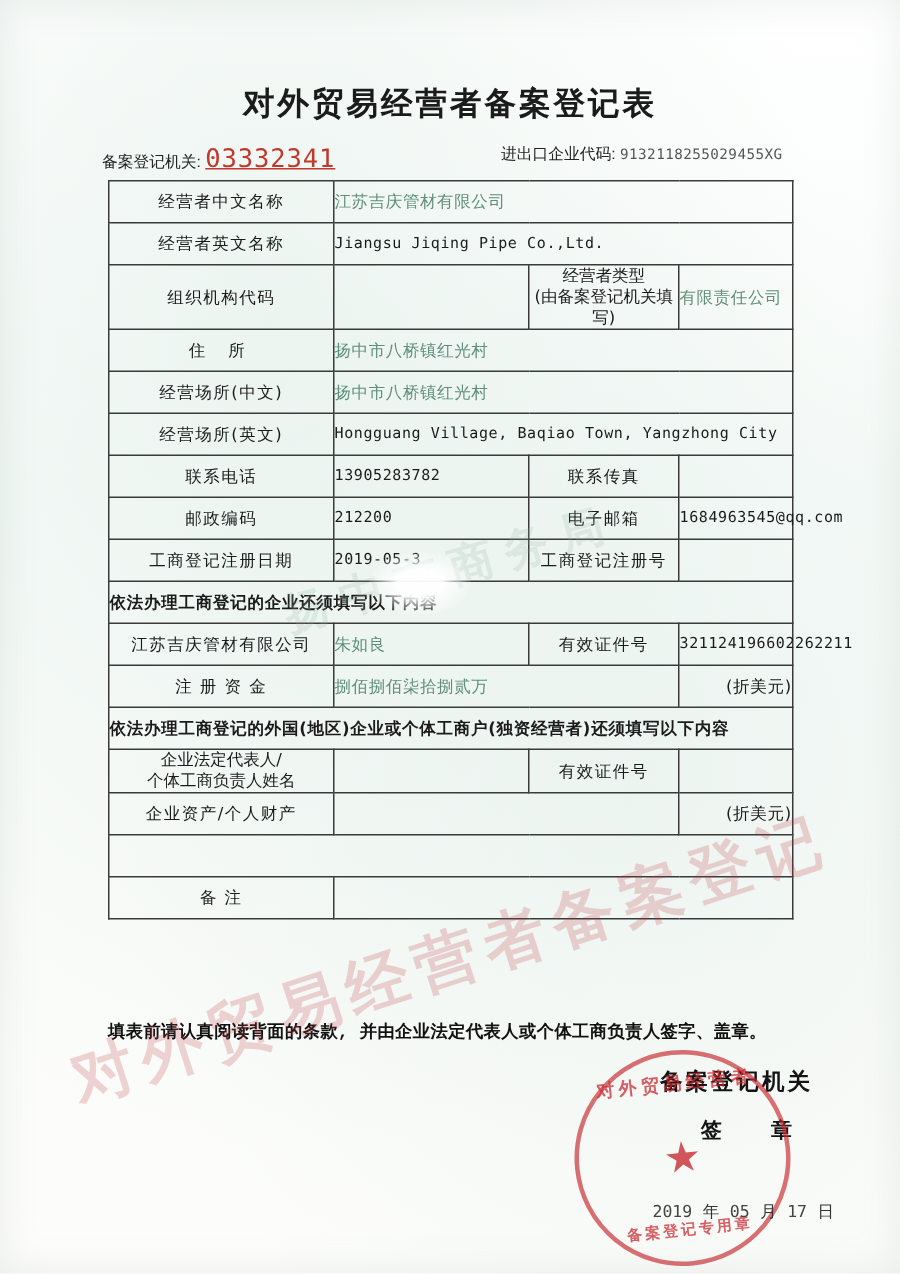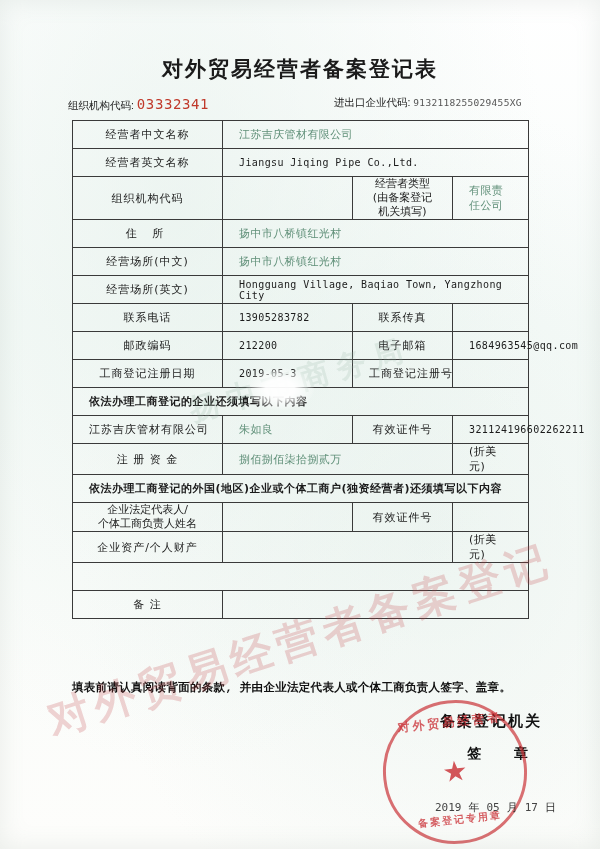--- a/index.html
+++ b/index.html
@@ -62,21 +62,22 @@
   .sub-left {
     position: absolute;
     left: 0;
     top: 0;
     white-space: nowrap;
   }
   .sub-left .val {
     color: #c0392b;
     letter-spacing: 0.6px;
     font-family: "DejaVu Sans Mono", monospace;
-    font-size: 14px;
+    font-size: 17px;
+    text-decoration: underline;
   }
   .sub-right {
     position: absolute;
     left: 266px;
     top: 0;
     white-space: nowrap;
   }
   .sub-right .val {
     color: #555;
     font-family: "DejaVu Sans Mono", monospace;
@@ -90,21 +91,21 @@
     top: 120px;
     width: 456px;
     border-collapse: collapse;
     table-layout: fixed;
   }
   table.form td {
     border: 1px solid #3a3a3a;
     height: 27px;
     font-size: 11px;
     color: #1b1b1b;
-    padding: 0 16px;
+    padding: 0 0;
     vertical-align: middle;
     font-family: "DejaVu Sans", sans-serif;
   }
   td.label {
     text-align: center;
     letter-spacing: 1px;
     white-space: nowrap;
   }
   td.label-sp {
     text-align: center;
@@ -133,20 +134,21 @@
     border: none;
     text-align: left;
     font-size: 11.5px;
     font-weight: bold;
     letter-spacing: 0.5px;
     color: #111;
     padding: 3px 0 2px 2px;
     height: 20px;
   }
   td.unit {
+    text-align: right;
     font-size: 10px;
     letter-spacing: 0.5px;
   }
   td.two-line {
     text-align: center;
     line-height: 14px;
     font-size: 10.5px;
     margin-left: 12px;
   }
   td.remark {
@@ -290,21 +292,21 @@
 </head>
 <body>
 
 <div class="page">
   <div class="paper-tint"></div>
 
   <div class="title">对外贸易经营者备案登记表</div>
 
   <div class="sub-row">
     <div class="sub-left">
-      <span>组织机构代码:</span>
+      <span>备案登记机关:</span>
       <span class="val">03332341</span>
     </div>
     <div class="sub-right">
       <span>进出口企业代码:</span>
       <span class="val">9132118255029455XG</span>
     </div>
   </div>
 
   <table class="form">
     <colgroup>

